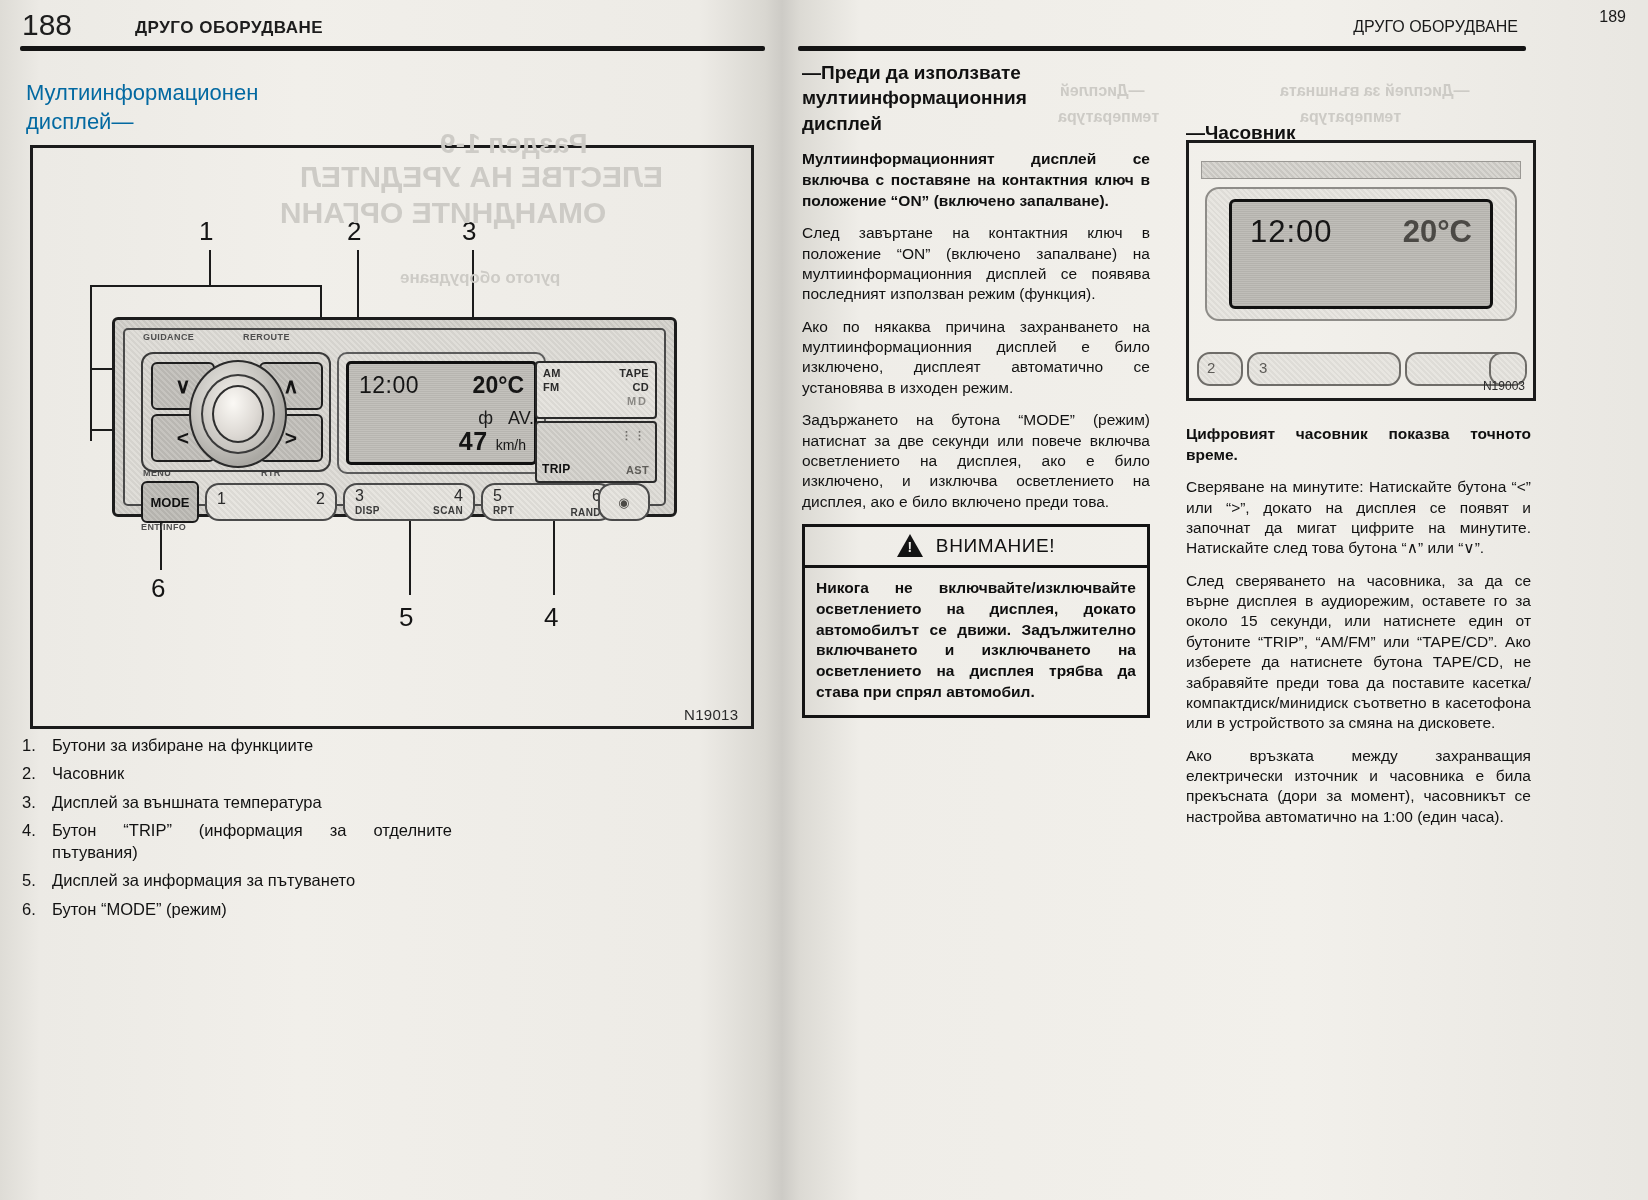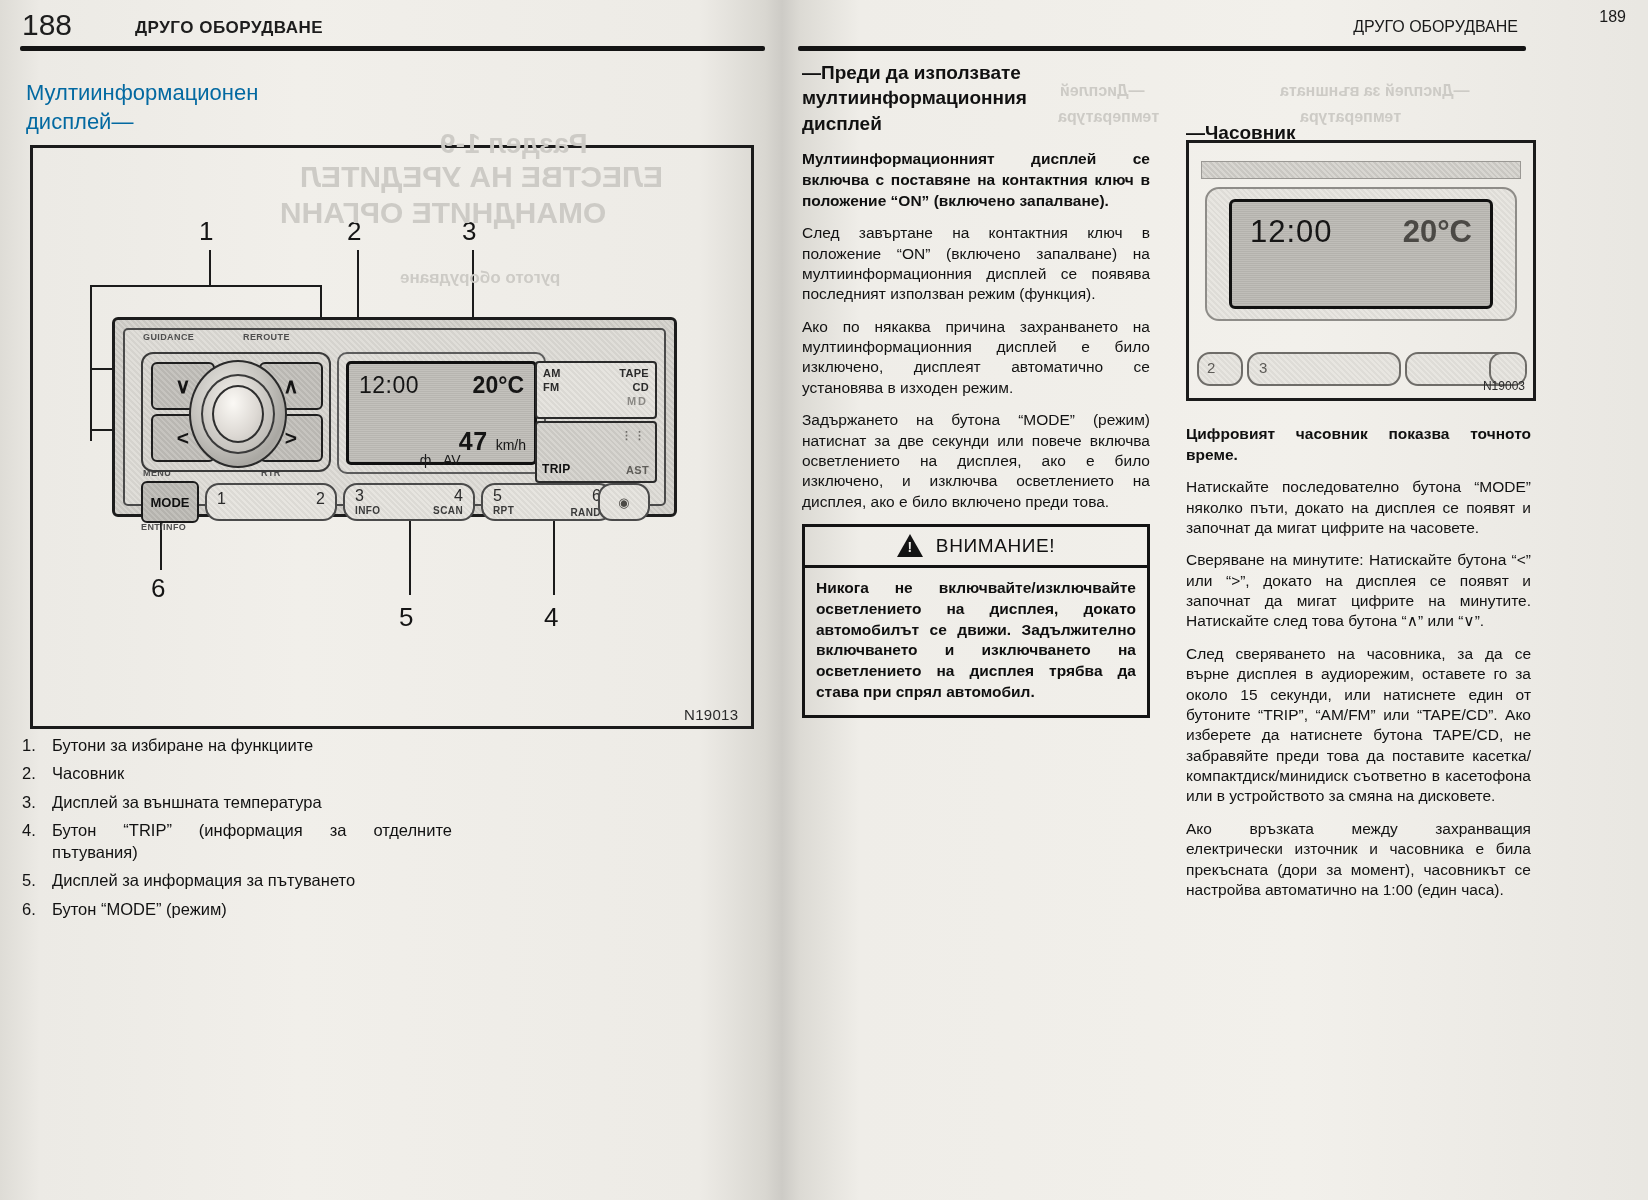--- a/index.html
+++ b/index.html
@@ -114,21 +114,21 @@
     border:2px solid #5c5c5c;border-radius:10px;
     background:repeating-linear-gradient(45deg,#d8d6d1 0 2px,#e2e0db 2px 4px);
   }
   .lcd{
     position:absolute;left:7px;top:7px;right:7px;bottom:7px;
     border:3px solid #111;border-radius:5px;
     background:repeating-linear-gradient(0deg,#b7b5b0 0 1px,#c3c1bc 1px 2px);
   }
   .lcd-time{position:absolute;left:10px;top:8px;font-size:23px;font-weight:400;color:#151515;letter-spacing:.5px;}
   .lcd-temp{position:absolute;right:10px;top:8px;font-size:23px;font-weight:700;color:#151515;}
-  .lcd-avg{position:absolute;left:0;right:0;top:44px;text-align:center;font-size:14px;color:#1b1b1b;margin-top:44px;}
+  .lcd-avg{position:absolute;left:0;right:0;top:44px;text-align:right;font-size:18px;color:#1b1b1b;}
   .lcd-spd{position:absolute;right:8px;bottom:6px;font-size:14px;color:#151515;}
   .lcd-spd b{font-size:25px;font-weight:700;margin-right:8px;letter-spacing:.5px;}
 
   
   .side-block{
     position:absolute;left:410px;top:22px;width:118px;height:118px;margin-top:9px;
   }
   .sk{
     position:absolute;border:2px solid #2a2a2a;border-radius:4px;
     background:repeating-linear-gradient(45deg,#dbd9d4 0 2px,#e6e4df 2px 4px);
@@ -342,21 +342,21 @@
         <div class="btm-row">
           <div class="mode-key">MODE</div>
 
           <div class="pbtn" style="left:66px;width:128px;">
             <span class="n" style="left:10px;top:5px;">1</span>
             <span class="n" style="right:10px;top:5px;">2</span>
           </div>
 
           <div class="pbtn" style="left:204px;width:128px;">
             <span class="n" style="left:10px;top:2px;">3</span>
-            <span class="s" style="left:10px;bottom:3px;">INFO</span>
+            <span class="s" style="left:10px;bottom:3px;">DISP</span>
             <span class="n" style="right:10px;top:2px;">4</span>
             <span class="s" style="right:10px;bottom:3px;">SCAN</span>
           </div>
 
           <div class="pbtn" style="left:342px;width:128px;">
             <span class="n" style="left:10px;top:2px;">5</span>
             <span class="s" style="left:10px;bottom:3px;">RPT</span>
             <span class="n" style="right:10px;top:2px;">6</span>
             <span class="s" style="right:10px;bottom:1px;">RAND</span>
           </div>
@@ -447,21 +447,20 @@
         <i style="right:12px;top:5px;">4</i>
       </div>
       <div class="cfk" style="right:-6px;width:34px;"></div>
     </div>
   </div>
   <div id="fig-code-right">N19003</div>
 </div>
 
 <div class="col" style="left:1186px;top:424px;width:345px;">
   <p class="lead-p">Цифровият часовник показва точното време.</p>
-  <p class="p">Натискайте последователно бутона “MODE” няколко пъти, докато на дисплея се появят и започнат да мигат цифрите на часовете.</p>
   <p class="p">Сверяване на минутите: Натискайте бутона “&lt;” или “&gt;”, докато на дисплея се появят и започнат да мигат цифрите на минутите. Натискайте след това бутона “∧” или “∨”.</p>
   <p class="p">След сверяването на часовника, за да се върне дисплея в аудиорежим, оставете го за около 15 секунди, или натиснете един от бутоните “TRIP”, “AM/FM” или “TAPE/CD”. Ако изберете да натиснете бутона TAPE/CD, не забравяйте преди това да поставите касетка/компактдиск/минидиск съответно в касетофона или в устройството за смяна на дисковете.</p>
   <p class="p">Ако връзката между захранващия електрически източник и часовника е била прекъсната (дори за момент), часовникът се настройва автоматично на 1:00 (един часа).</p>
 </div>
 
 <div class="ghost" style="left:440px;top:128px;font-size:28px;transform:scaleX(-1);">Раздел 1-9</div>
 <div class="ghost" style="left:300px;top:160px;font-size:30px;transform:scaleX(-1);">ЕЛЕСТВЕ НА УРЕДИТЕЛ</div>
 <div class="ghost" style="left:280px;top:196px;font-size:30px;transform:scaleX(-1);">ОМАНДНИТЕ ОРГАНИ</div>
 <div class="ghost" style="left:400px;top:268px;font-size:17px;transform:scaleX(-1);">ругото оборудване</div>
 <div class="ghost" style="left:1060px;top:82px;font-size:16px;transform:scaleX(-1);">—Дисплей</div>

